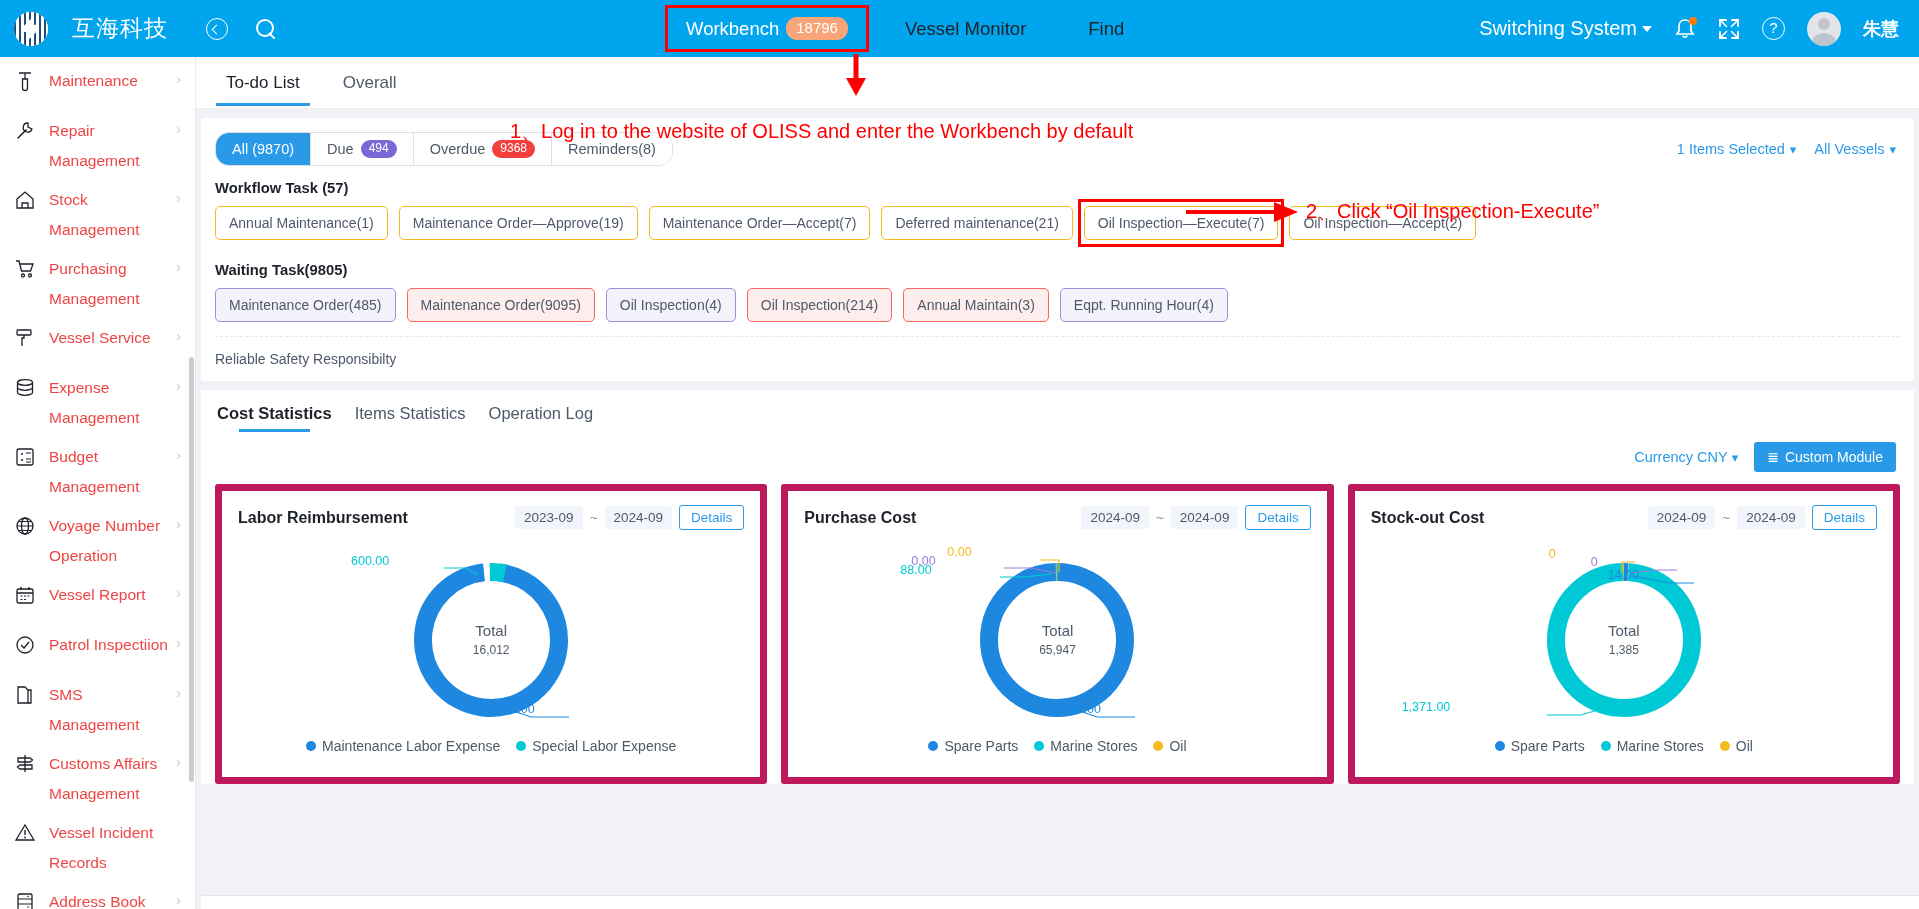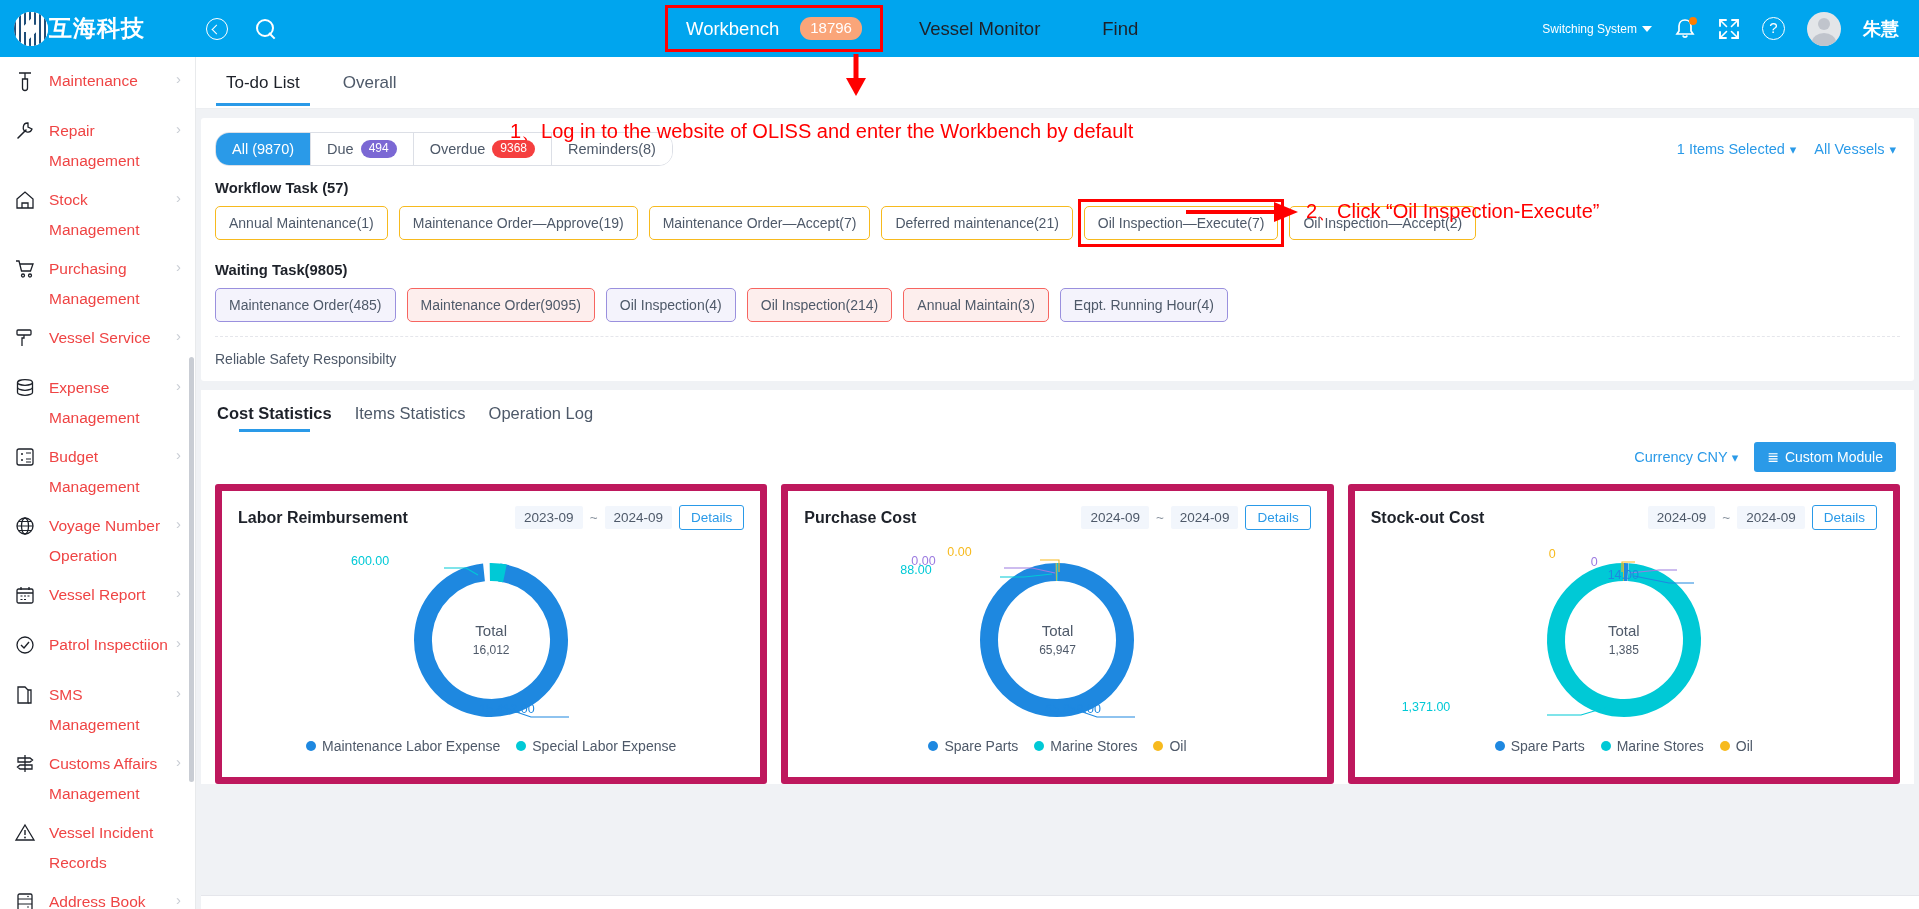--- a/index.html
+++ b/index.html
@@ -26,21 +26,21 @@
     content: ""; position: absolute; inset: 0;
     background:
       repeating-linear-gradient(90deg, #1f4e79 0 2.5px, #ffffff 2.5px 5px);
   }
   .brand-logo::after {
     content: ""; position: absolute; left: 9px; top: 6px; width: 15px; height: 22px;
     background: #ffffff;
     clip-path: polygon(0% 42%, 62% 0%, 62% 33%, 100% 33%, 100% 58%, 38% 100%, 38% 66%, 0% 66%);
   }
   .brand-name {
-    color: #fff; font-size: 23px; font-weight: bold; margin-left: 1px; letter-spacing: 1px;
+    color: #fff; font-size: 23px; font-weight: normal; margin-left: 24px; letter-spacing: 1px;
   }
   .topbar-icons { display: flex; align-items: center; gap: 26px; margin-left: 10px; }
   .circ-icon {
     width: 22px; height: 22px; border: 1.6px solid #fff; border-radius: 50%;
     position: relative; cursor: pointer;
   }
   .circ-icon::before {
     content: ""; position: absolute; left: 6px; top: 7.5px;
     width: 8px; height: 8px; border-left: 1.6px solid #fff; border-bottom: 1.6px solid #fff;
     transform: rotate(45deg); width: 6px; height: 6px;
@@ -56,33 +56,33 @@
     content: ""; position: absolute; left: 15px; top: 15px; width: 8px; height: 2px;
     background: #fff; transform: rotate(45deg); transform-origin: left center;
   }
 
   .main-nav { display: flex; align-items: center; gap: 0; margin-left: 387px; }
   .nav-item {
     color: #fff; font-size: 18.5px; padding: 10px 14px; cursor: pointer; white-space: nowrap;
   }
   .nav-item.dark { color: #1d2129; }
   .nav-active-wrap {
-    position: relative; display: flex; align-items: center; gap: 21px;
+    position: relative; display: flex; align-items: center; gap: 7px;
     border: 3px solid #FF0000; padding: 9px 18px; margin-right: 22px;
   }
   .nav-badge {
     background: #FAA579; color: #fff; font-size: 15px;
     border-radius: 11px; padding: 2px 10px 3px; line-height: 1.15;
   }
   .nav-gap { width: 34px; }
 
   .topbar-right {
     margin-left: auto; display: flex; align-items: center; gap: 22px; padding-right: 20px;
   }
-  .switch-sys { color: #fff; font-size: 12px; display: flex; align-items: center; gap: 5px; cursor: pointer; }
+  .switch-sys { color: #fff; font-size: 20px; display: flex; align-items: center; gap: 5px; cursor: pointer; }
   .caret-down {
     width: 0; height: 0; border-left: 5px solid transparent; border-right: 5px solid transparent;
     border-top: 6px solid #fff; display: inline-block;
   }
   .bell { position: relative; width: 22px; height: 24px; cursor: pointer; }
   .bell svg { display: block; }
   .bell-dot {
     position: absolute; right: -1px; top: 0px; width: 8px; height: 8px; border-radius: 50%; background: #FF7D00;
   }
   .expand-icon { width: 22px; height: 22px; cursor: pointer; }

